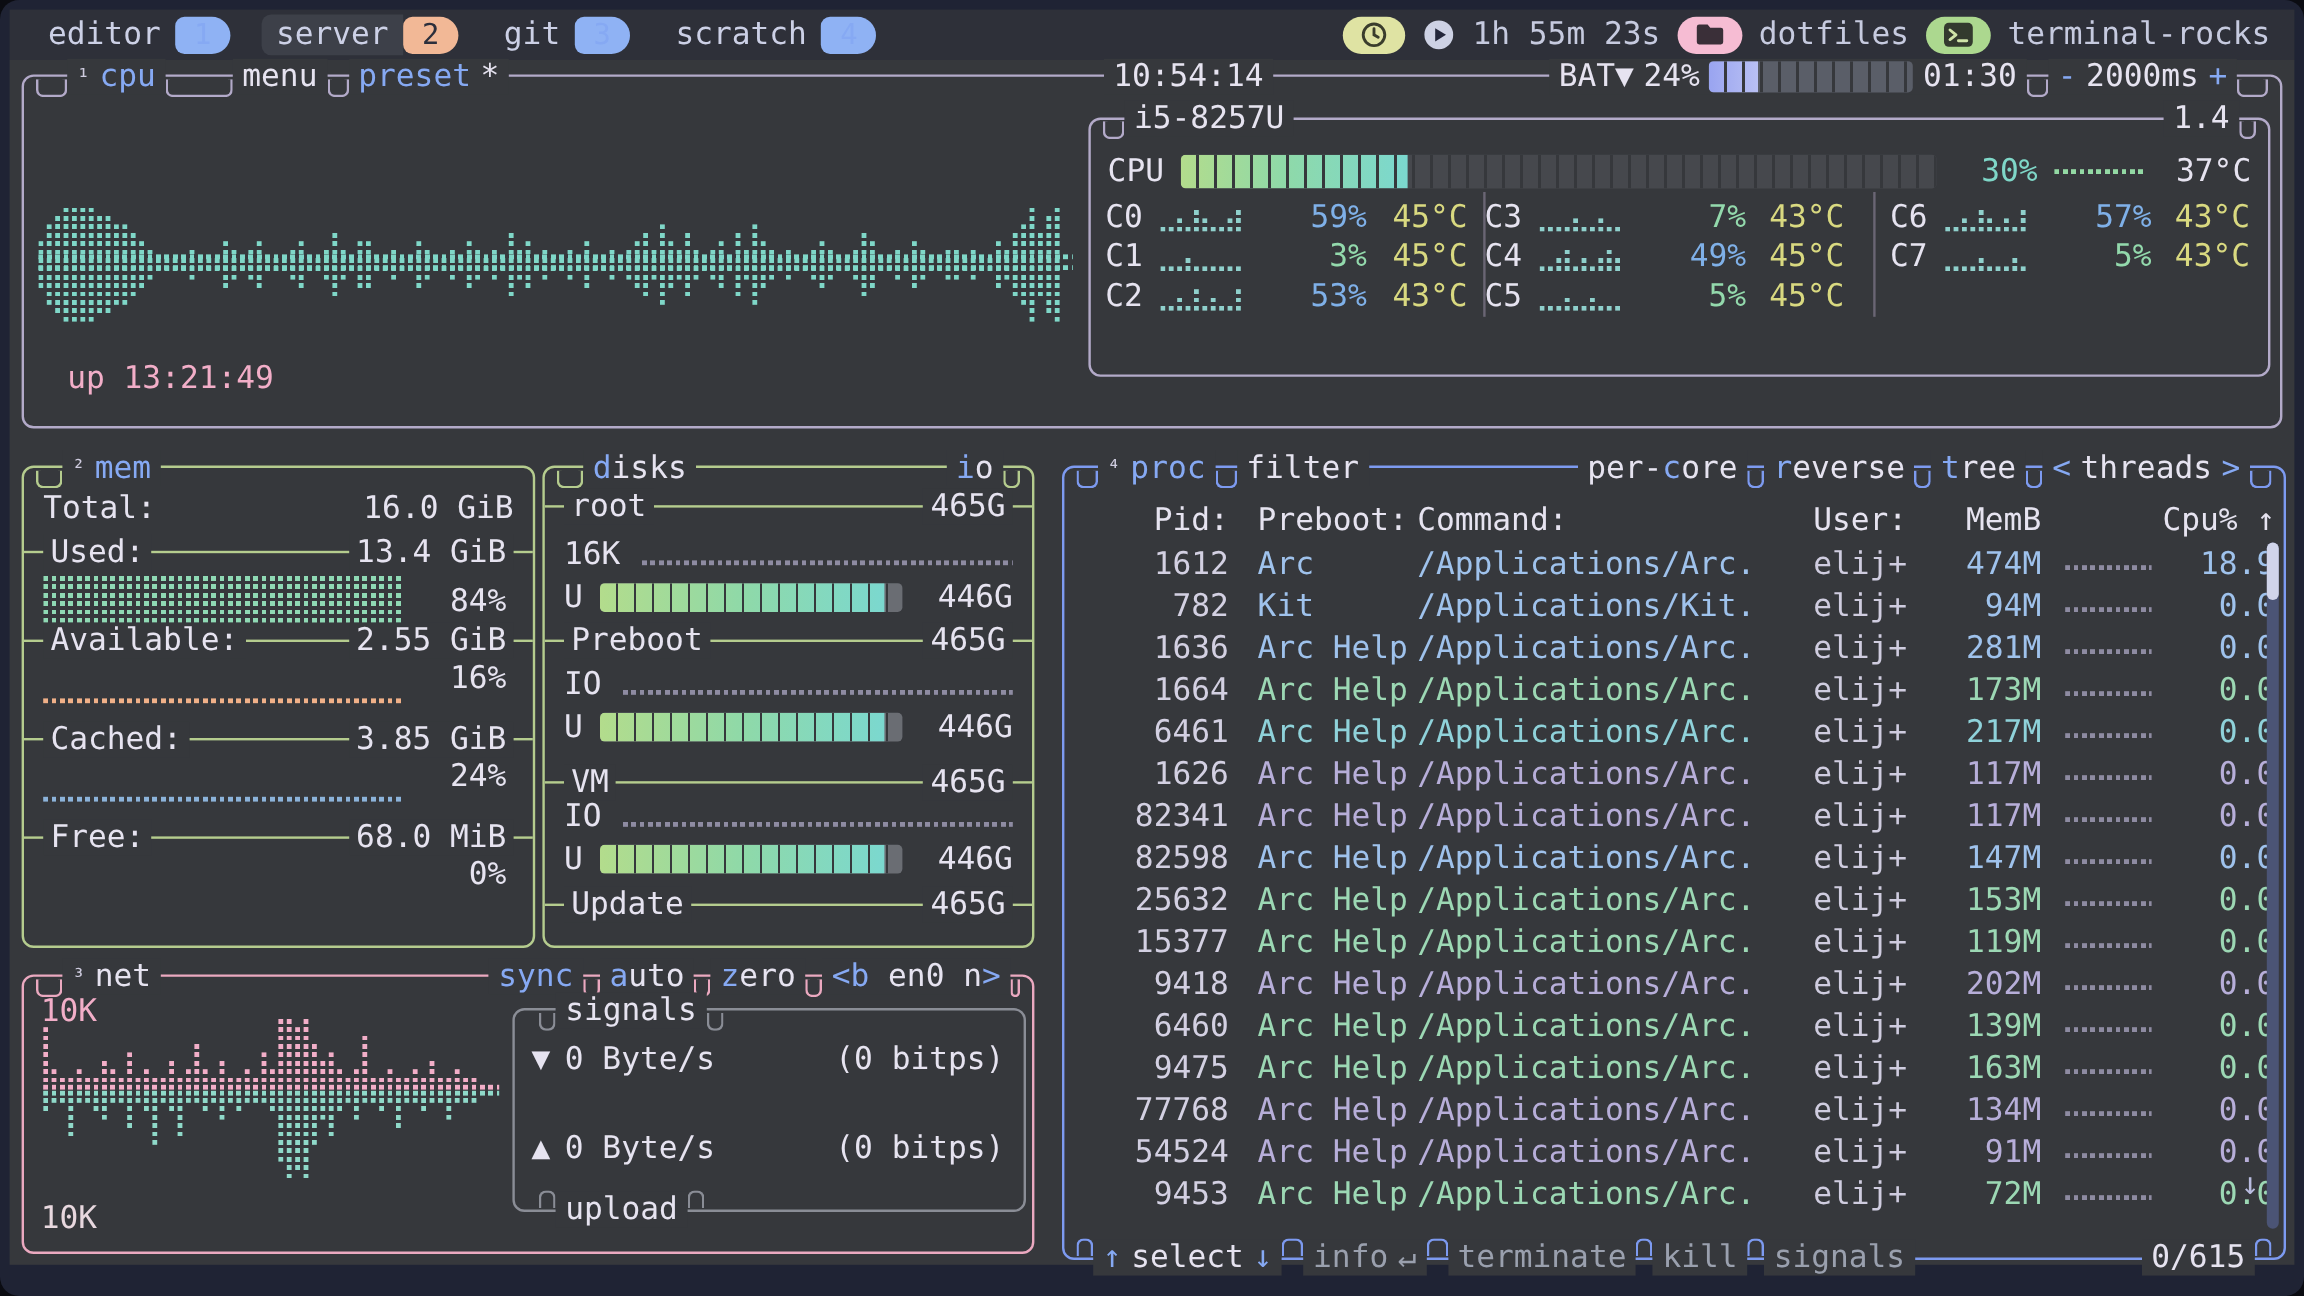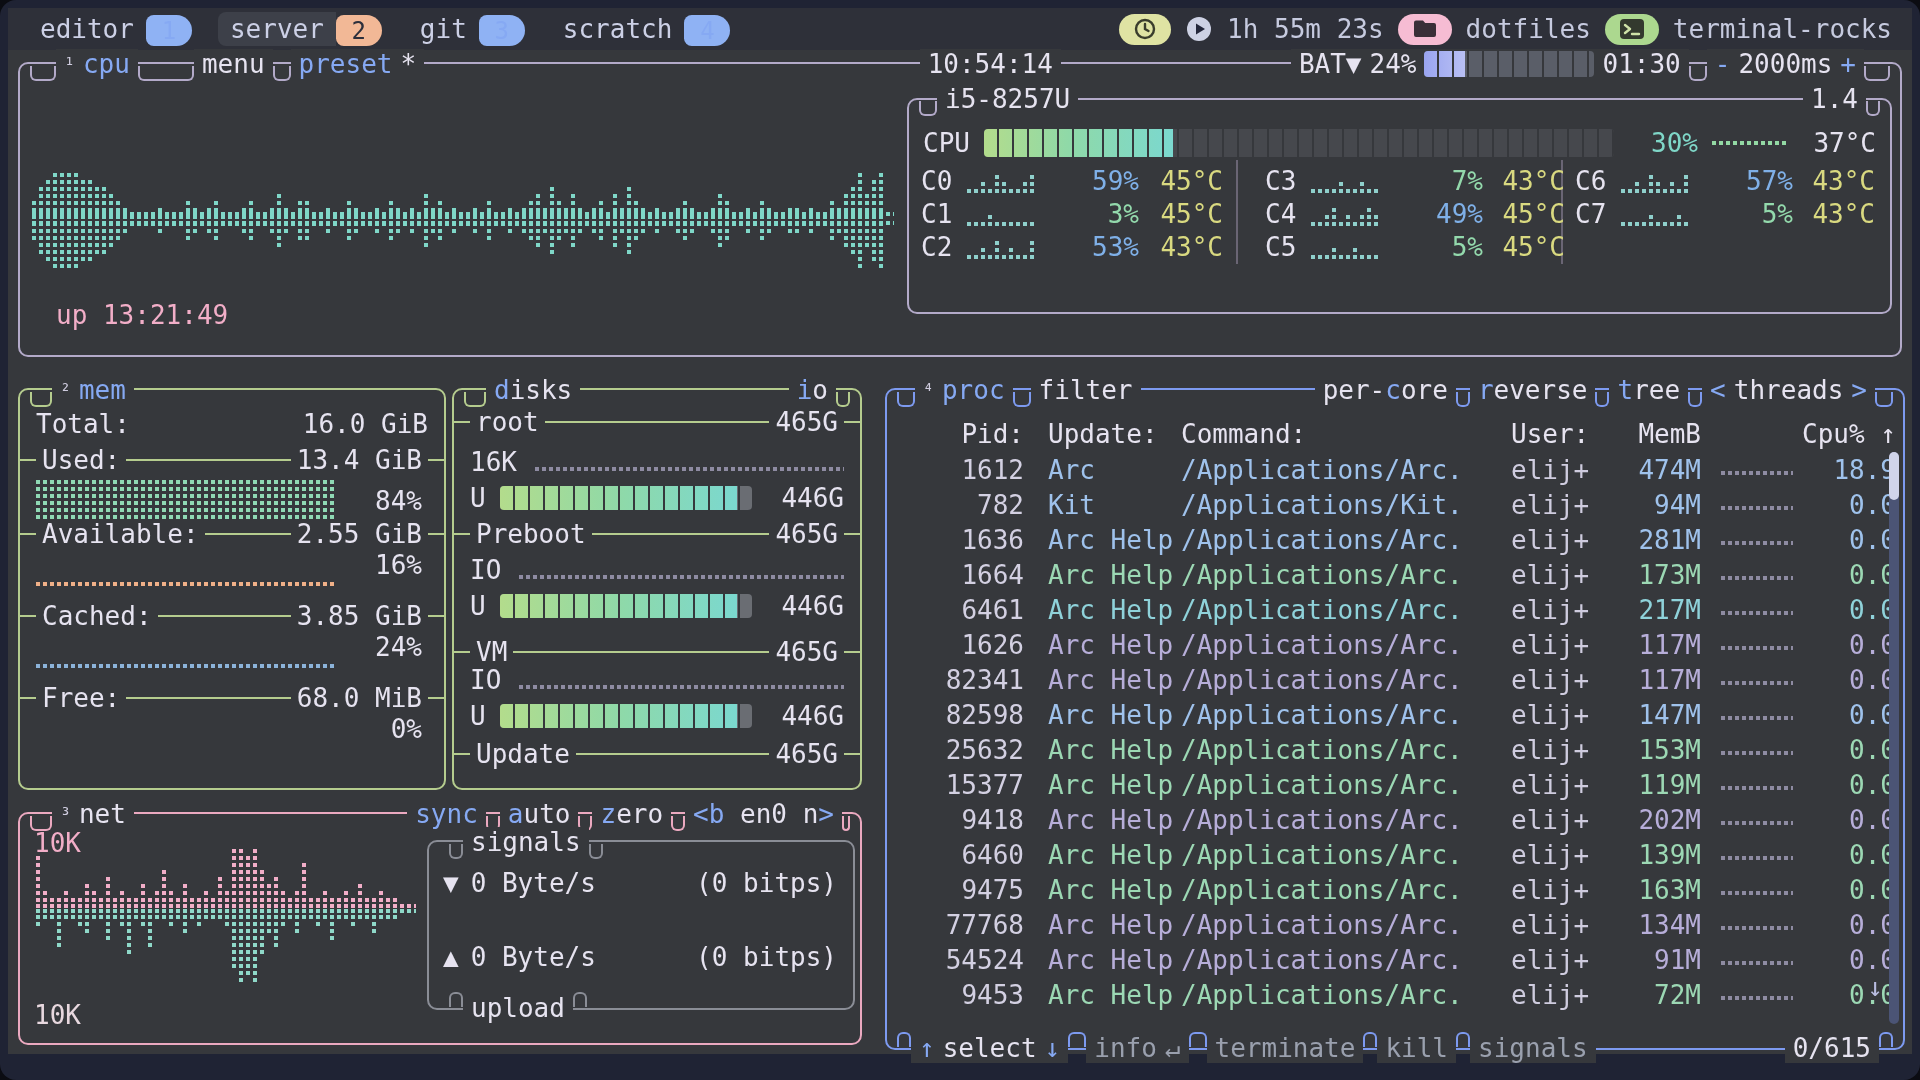--- a/index.html
+++ b/index.html
@@ -7,21 +7,21 @@
     --bc-lav:#b3aac9; --bc-green:#b5cc8e; --bc-pink:#eba9c0; --bc-blue:#7d9af0; --bc-gray:#8a8d96;
     --t-white:#e6e3f0; --t-lav:#cfccdf; --t-blue:#86a9f3; --t-gray:#9aa0ae;
     --teal:#7fd7c8; --green:#93d9ac; --ygreen:#b3dc8c; --yellow:#d9d980;
     --orange:#f0b088; --pink:#f2aec8; --dotio:#8e8ba2; --dotblue:#8cb3da;
   }
   *{box-sizing:border-box;margin:0;padding:0}
   body{background:var(--bg-page);font-family:"DejaVu Sans Mono","Liberation Mono",monospace;}
   .screen{position:relative;width:1920px;height:1080px;background:var(--frame);border-radius:16px;overflow:hidden;color:var(--t-lav);font-size:26px;}
   
   .tabbar{position:absolute;left:8px;right:8px;top:8px;height:42px;background:var(--tabbar);display:flex;align-items:center;padding:0 20px;}
-  .tab{display:flex;align-items:flex-end;margin-right:26px;cursor:default}
+  .tab{display:flex;align-items:center;margin-right:26px;cursor:default}
   .tab-label{padding:2px 12px;color:#ccd0e6;border-radius:8px 0 0 8px}
   .tab.active .tab-label{background:#3d4049}
   .badge{width:46px;height:31px;border-radius:8px 16px 16px 8px;display:flex;align-items:center;justify-content:center;color:#2c2f3c;font-size:24px}
   .badge.blue{background:#8fb2f4}.badge.orange{background:#f2b896}
   .status{margin-left:auto;display:flex;align-items:center;gap:14px;color:#c6cadf}
   .pill{height:31px;border-radius:16px;display:flex;align-items:center;justify-content:center;padding:0 14px}
   .pill.yellow{background:#dfe3a3}.pill.pink{background:#f6bcd3}.pill.green{background:#acd88f}
   
   .term{position:absolute;left:8px;right:8px;top:50px;bottom:26px;background:var(--term)}
   .panel{position:absolute;border:2px solid;border-radius:10px}
@@ -360,21 +360,21 @@
                 <i class="sp" style="background: repeating-linear-gradient(rgb(143, 208, 204) 0px, rgb(143, 208, 204) 4px, transparent 4px, transparent 7px); height: 4px;"></i>
                 <i class="sp" style="background: repeating-linear-gradient(rgb(143, 208, 204) 0px, rgb(143, 208, 204) 4px, transparent 4px, transparent 7px); height: 11px;"></i>
                 <i class="sp" style="background: repeating-linear-gradient(rgb(143, 208, 204) 0px, rgb(143, 208, 204) 4px, transparent 4px, transparent 7px); height: 4px;"></i>
                 <i class="sp" style="background: repeating-linear-gradient(rgb(143, 208, 204) 0px, rgb(143, 208, 204) 4px, transparent 4px, transparent 7px); height: 4px;"></i>
                 <i class="sp" style="background: repeating-linear-gradient(rgb(143, 208, 204) 0px, rgb(143, 208, 204) 4px, transparent 4px, transparent 7px); height: 18px;"></i>
               </div>
               <span style="width: 76px; text-align: right; color: rgb(127, 176, 232);">53%</span>
               <span class="yellow" style="flex:1;text-align:right">43°C</span>
             </div>
         </div>
-        <div class="corecol" style="left:356px;width:300px">
+        <div class="corecol" style="left:328px;width:300px">
           <div class="corerow">
               <span class="white" style="width:46px">C3</span>
               <div class="spark-up" data-spark="sparks.c3" style="width:96px;height:24px">
                 <i class="sp" style="background: repeating-linear-gradient(rgb(143, 208, 204) 0px, rgb(143, 208, 204) 4px, transparent 4px, transparent 7px); height: 4px;"></i>
                 <i class="sp" style="background: repeating-linear-gradient(rgb(143, 208, 204) 0px, rgb(143, 208, 204) 4px, transparent 4px, transparent 7px); height: 4px;"></i>
                 <i class="sp" style="background: repeating-linear-gradient(rgb(143, 208, 204) 0px, rgb(143, 208, 204) 4px, transparent 4px, transparent 7px); height: 4px;"></i>
                 <i class="sp" style="background: repeating-linear-gradient(rgb(143, 208, 204) 0px, rgb(143, 208, 204) 4px, transparent 4px, transparent 7px); height: 4px;"></i>
                 <i class="sp" style="background: repeating-linear-gradient(rgb(143, 208, 204) 0px, rgb(143, 208, 204) 4px, transparent 4px, transparent 7px); height: 11px;"></i>
                 <i class="sp" style="background: repeating-linear-gradient(rgb(143, 208, 204) 0px, rgb(143, 208, 204) 4px, transparent 4px, transparent 7px); height: 4px;"></i>
                 <i class="sp" style="background: repeating-linear-gradient(rgb(143, 208, 204) 0px, rgb(143, 208, 204) 4px, transparent 4px, transparent 7px); height: 4px;"></i>
@@ -757,21 +757,21 @@
         <span class="lab">
             <span class="blue">&lt;</span>
             <span class="white">threads</span>
             <span class="blue">&gt;</span>
           </span>
         <span class="tick w18"></span>
       </div>
 
       <div class="phead" style="position:absolute;left:14px;right:14px;top:26px;color:var(--t-white)">
         <span class="pcell c-pid" style="color:var(--t-white)">Pid:</span>
-        <span class="pcell c-prog">Update:</span>
+        <span class="pcell c-prog">Preboot:</span>
         <span class="pcell c-cmd">Command:</span>
         <span class="pcell c-user" style="color:var(--t-white)">User:</span>
         <span class="pcell c-mem">MemB</span>
         <span class="pcell c-cpu"><span>Cpu%</span>&nbsp;<span>↑</span></span>
       </div>
 
       <div style="position:absolute;left:14px;right:14px;top:62px">
         <div class="prow" style="color: rgb(159, 194, 236);">
             <span class="pcell c-pid">1612</span>
             <span class="pcell c-prog">Arc</span>

